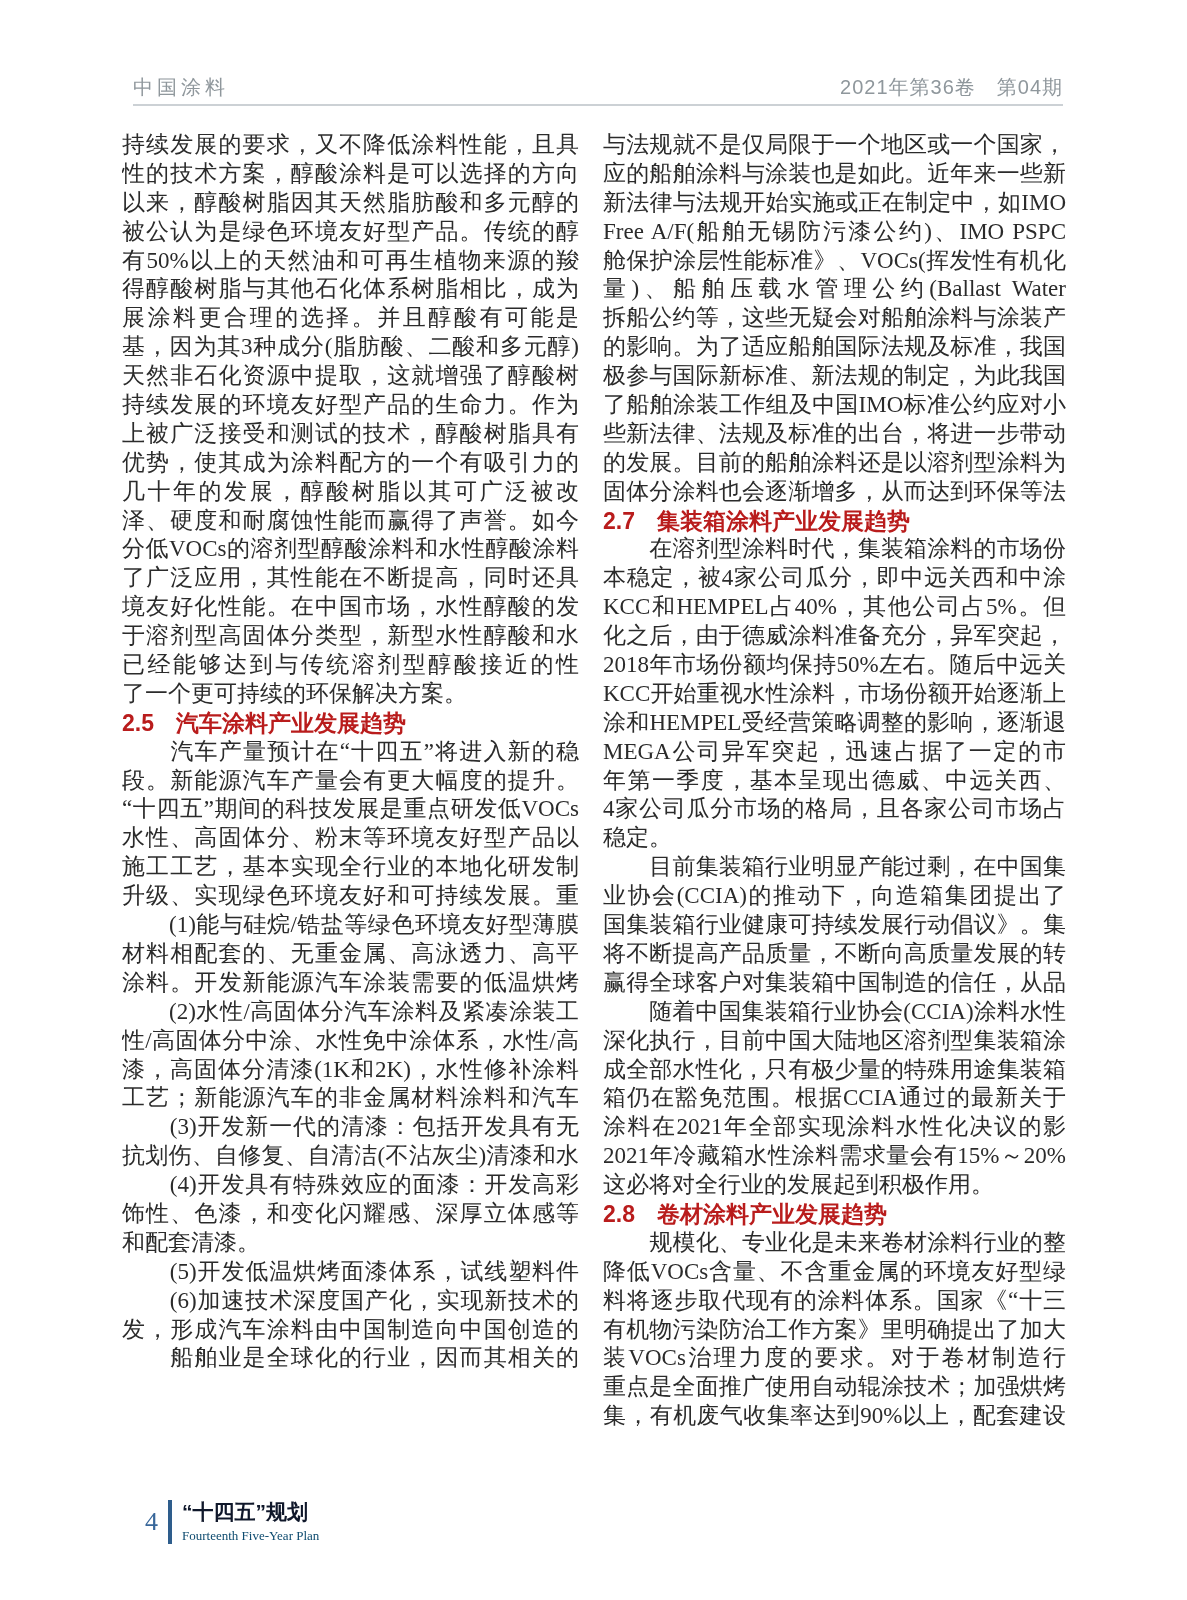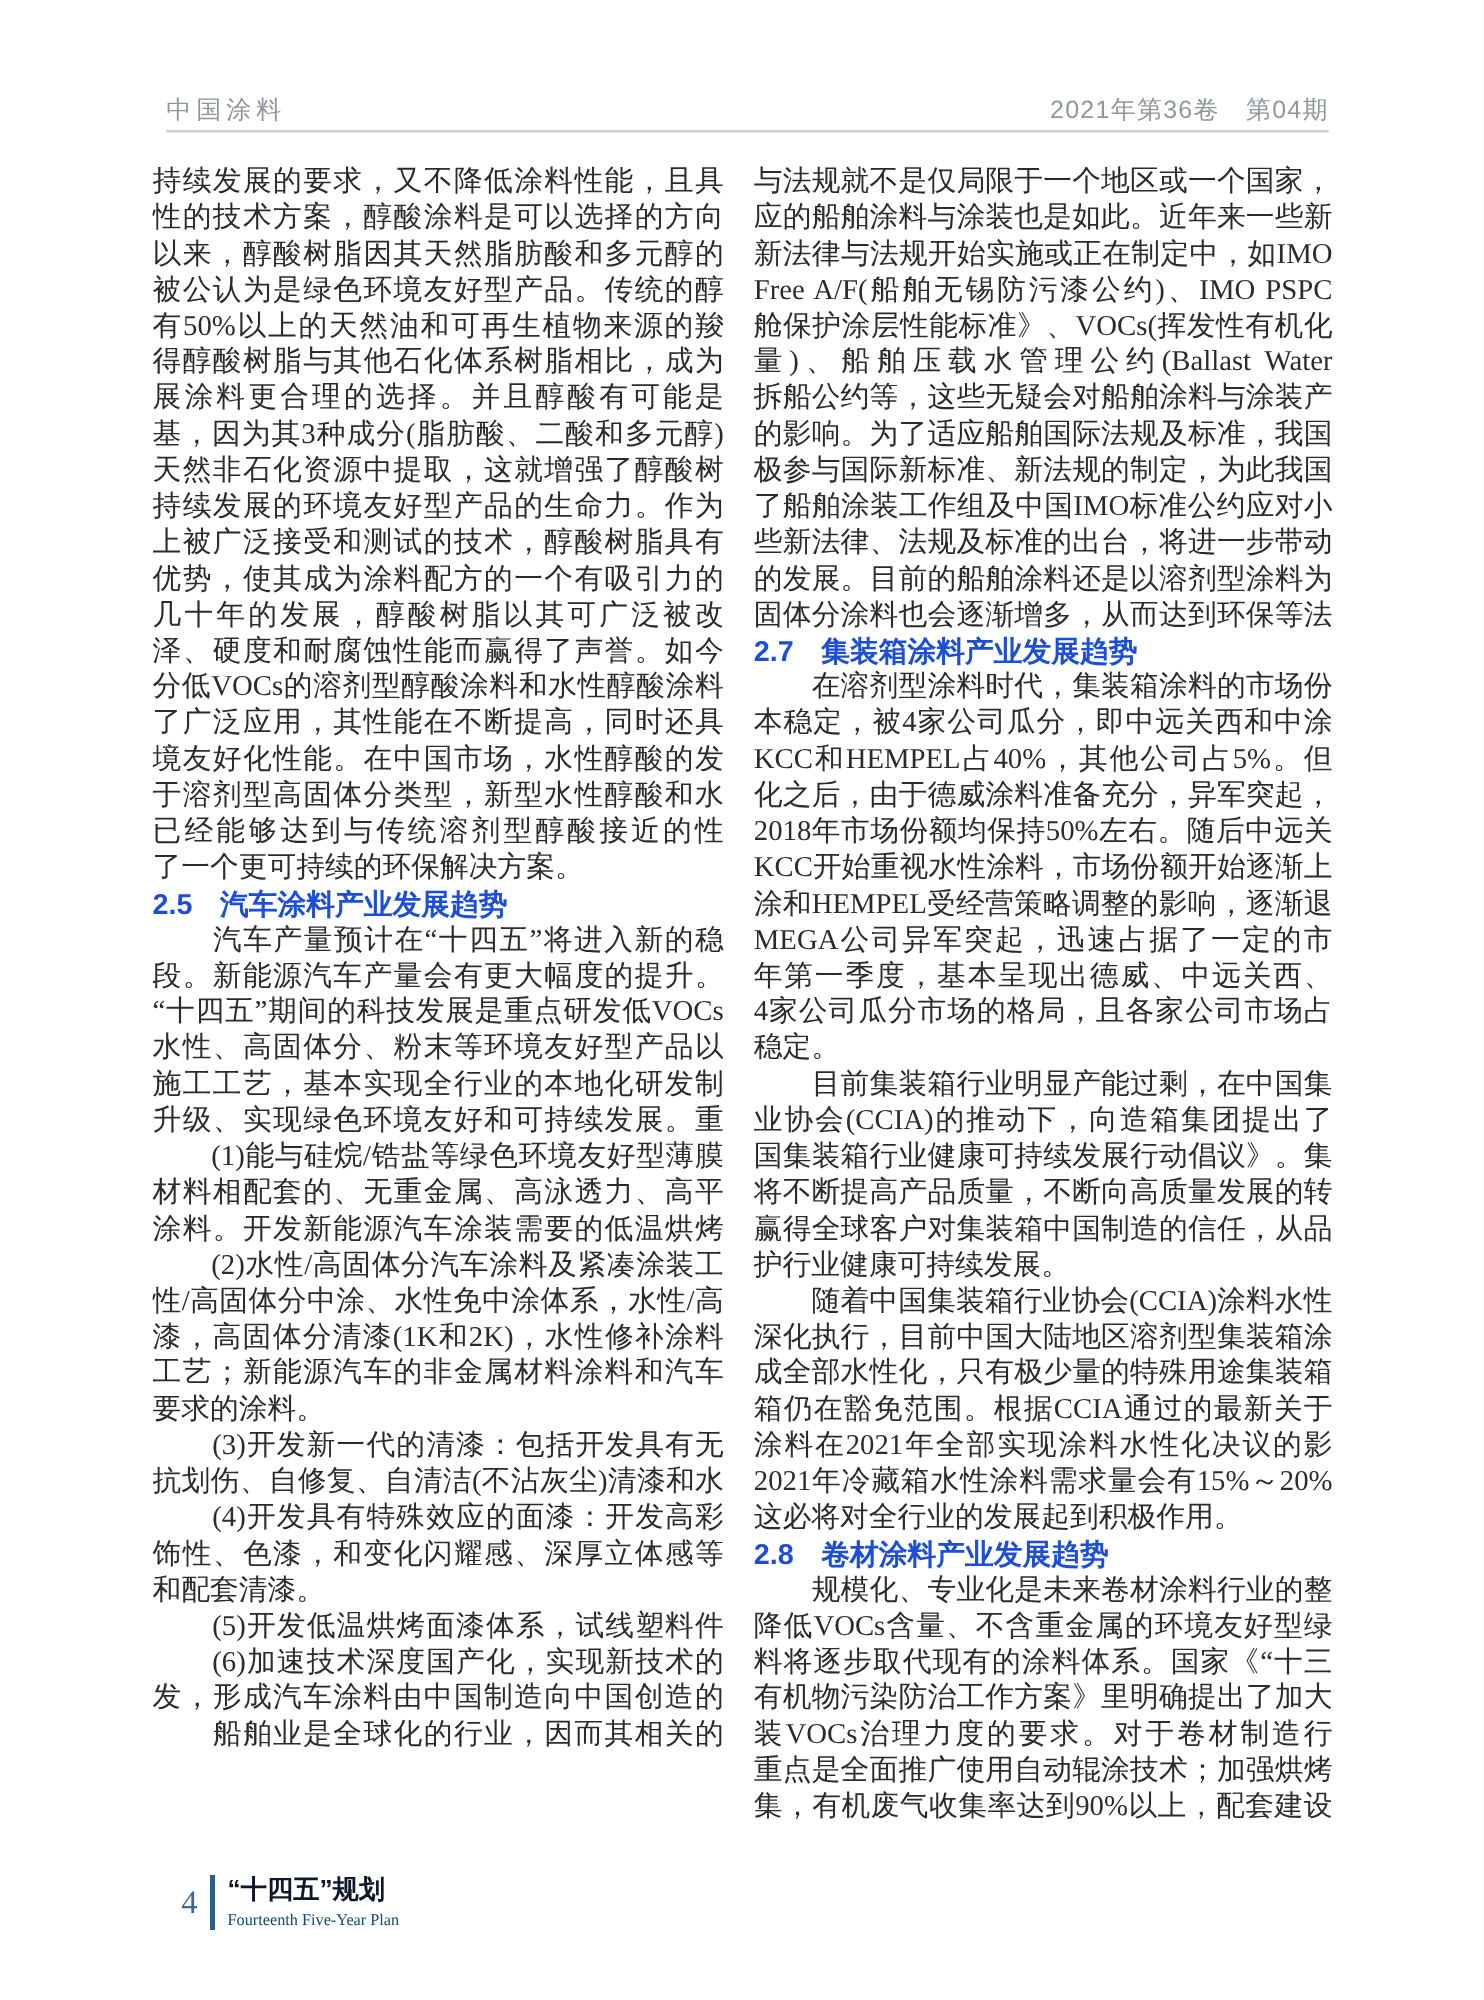--- a/index.html
+++ b/index.html
@@ -33,21 +33,21 @@
   .col-right{left:603px;width:463px;}
   .line{
     height:28.9px;
     text-align:justify;
     text-align-last:justify;
     overflow:hidden;
   }
   .line.end{text-align-last:left;}
   .line.heading{
     text-align:left;text-align-last:left;
-    color:#1d4ed8;
+    color:#b91c1c;
     font-family:"Liberation Sans", sans-serif;
     font-weight:bold;
   }
   .hnum{margin-right:22px;}
   
   .ftr{
     position:absolute;left:145px;top:1500px;
     display:flex;align-items:flex-end;
   }
   .ftr .pagenum{
@@ -105,21 +105,20 @@
       <div class="line">水性、高固体分、粉末等环境友好型产品以及发展紧凑</div>
       <div class="line">施工工艺，基本实现全行业的本地化研发制造和产品</div>
       <div class="line">升级、实现绿色环境友好和可持续发展。重点研发项目：</div>
       <div class="line">　　(1)能与硅烷/锆盐等绿色环境友好型薄膜前处理</div>
       <div class="line">材料相配套的、无重金属、高泳透力、高平滑性阴极电泳</div>
       <div class="line">涂料。开发新能源汽车涂装需要的低温烘烤电泳涂料。</div>
       <div class="line">　　(2)水性/高固体分汽车涂料及紧凑涂装工艺：水</div>
       <div class="line">性/高固体分中涂、水性免中涂体系，水性/高固体分色</div>
       <div class="line">漆，高固体分清漆(1K和2K)，水性修补涂料及其涂装</div>
       <div class="line">工艺；新能源汽车的非金属材料涂料和汽车的轻量化</div>
-      <div class="line end">要求的涂料。</div>
       <div class="line">　　(3)开发新一代的清漆：包括开发具有无光(亚光)、</div>
       <div class="line">抗划伤、自修复、自清洁(不沾灰尘)清漆和水性清漆。</div>
       <div class="line">　　(4)开发具有特殊效应的面漆：开发高彩度、高装</div>
       <div class="line">饰性、色漆，和变化闪耀感、深厚立体感等特点的色漆</div>
       <div class="line end">和配套清漆。</div>
       <div class="line">　　(5)开发低温烘烤面漆体系，试线塑料件和车身一</div>
       <div class="line">　　(6)加速技术深度国产化，实现新技术的本地化开</div>
       <div class="line end">发，形成汽车涂料由中国制造向中国创造的转化。</div>
       <div class="line">　　船舶业是全球化的行业，因而其相关的标准、法律</div>
     </div>
@@ -147,21 +146,20 @@
       <div class="line">涂和HEMPEL受经营策略调整的影响，逐渐退出市场。</div>
       <div class="line">MEGA公司异军突起，迅速占据了一定的市场，至2020</div>
       <div class="line">年第一季度，基本呈现出德威、中远关西、KCC、MEGA</div>
       <div class="line">4家公司瓜分市场的格局，且各家公司市场占有率趋于</div>
       <div class="line end">稳定。</div>
       <div class="line">　　目前集装箱行业明显产能过剩，在中国集装箱行</div>
       <div class="line">业协会(CCIA)的推动下，向造箱集团提出了《推进中</div>
       <div class="line">国集装箱行业健康可持续发展行动倡议》。集装箱行业</div>
       <div class="line">将不断提高产品质量，不断向高质量发展的转变，继续</div>
       <div class="line">赢得全球客户对集装箱中国制造的信任，从品质上维</div>
-      <div class="line end">护行业健康可持续发展。</div>
       <div class="line">　　随着中国集装箱行业协会(CCIA)涂料水性化的</div>
       <div class="line">深化执行，目前中国大陆地区溶剂型集装箱涂料已完</div>
       <div class="line">成全部水性化，只有极少量的特殊用途集装箱和冷藏</div>
       <div class="line">箱仍在豁免范围。根据CCIA通过的最新关于冷藏箱</div>
       <div class="line">涂料在2021年全部实现涂料水性化决议的影响，预计</div>
       <div class="line">2021年冷藏箱水性涂料需求量会有15%～20%的增长。</div>
       <div class="line end">这必将对全行业的发展起到积极作用。</div>
       <div class="line heading"><span class="hnum">2.8</span><span>卷材涂料产业发展趋势</span></div>
       <div class="line">　　规模化、专业化是未来卷材涂料行业的整体趋势。</div>
       <div class="line">降低VOCs含量、不含重金属的环境友好型绿色卷材涂</div>

